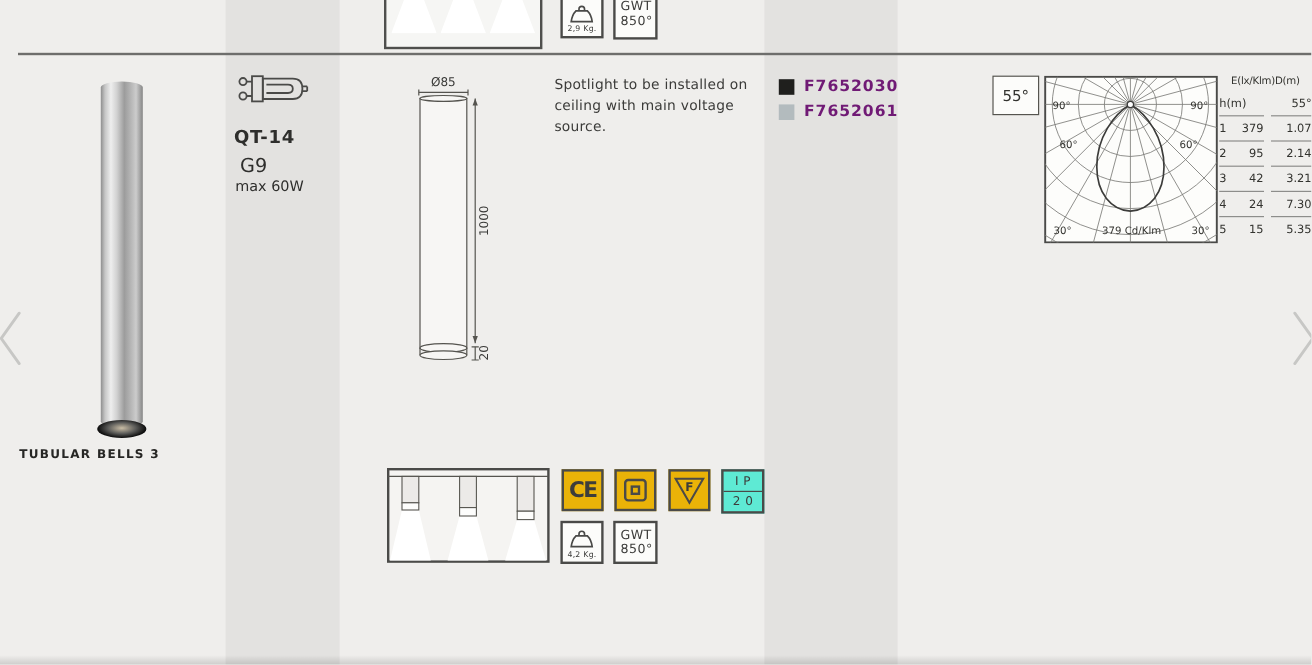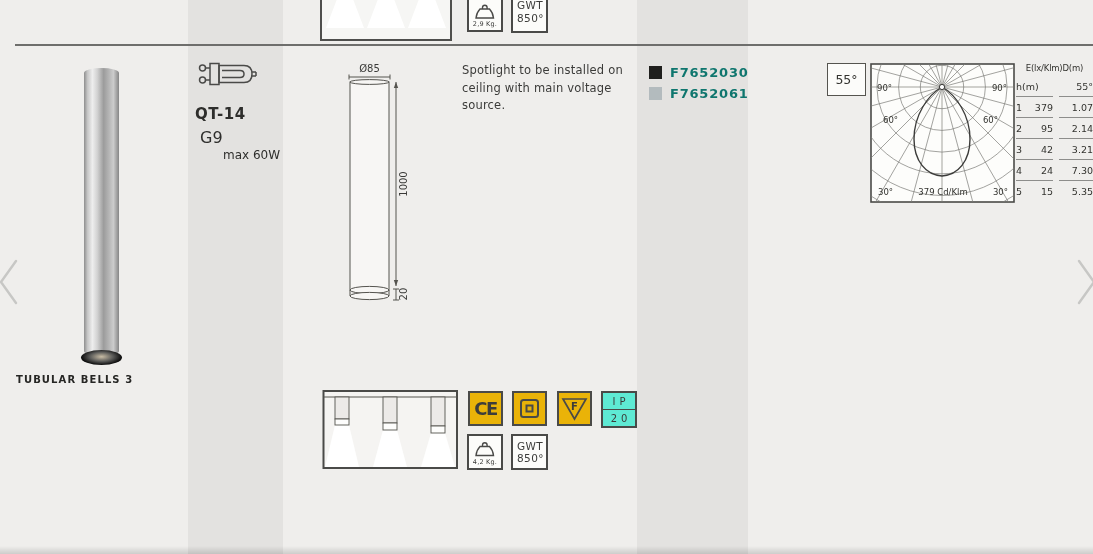--- a/index.html
+++ b/index.html
@@ -32,38 +32,38 @@
   #product-name{position:absolute;left:16px;top:374px;font-size:10px;font-weight:bold;
         letter-spacing:1.1px;color:#262624;}
   .chev{position:absolute;top:258px;}
   .chev polyline{fill:none;stroke:#c7c7c5;stroke-width:2.4px;stroke-linecap:round;stroke-linejoin:round;}
 
   
   #lamp-svg{position:absolute;left:196px;top:60px;}
   #lamp-svg *{stroke:#4a4a48;stroke-width:1.5;fill:none;}
   #lamp-type{position:absolute;left:195px;top:105px;font-size:15px;font-weight:bold;letter-spacing:.6px;}
   #lamp-socket{position:absolute;left:200px;top:128px;font-size:16px;}
-  #lamp-power{position:absolute;left:196px;top:148px;font-size:12px;margin-left:27px;}
+  #lamp-power{position:absolute;left:196px;top:148px;font-size:12px;}
 
   
   #dim-svg{position:absolute;left:340px;top:58px;}
   .dline{stroke:#55544f;stroke-width:1;fill:none;}
   .dfill{fill:#f7f6f4;stroke:#55544f;stroke-width:1;}
   .dtext{font-size:10px;fill:#3a3a38;}
 
   
   #desc{position:absolute;left:462px;top:56px;width:168px;font-size:11.5px;line-height:17.5px;
         color:#3b3b39;letter-spacing:.2px;}
   #desc p{margin:6px 0 12px 0;}
 
   
   #codes{position:absolute;left:649px;top:65px;}
   .code-row{display:flex;align-items:center;height:14px;margin-bottom:7px;}
   .swatch{width:13px;height:13px;margin-right:8px;}
-  .code-label{font-size:13px;font-weight:600;letter-spacing:.8px;color:#0f766e;text-align:right;}
+  .code-label{font-size:13px;font-weight:600;letter-spacing:.8px;color:#701a75;text-align:right;}
 
   
   #angle-box{position:absolute;left:827px;top:63px;width:39px;height:33px;background:#fcfcfa;
         border:1.5px solid #55544f;box-sizing:border-box;display:flex;align-items:center;justify-content:center;
         font-size:12.5px;color:#33332f;}
   #polar{position:absolute;left:870px;top:63px;}
   #polar-grid circle,#polar-grid line{stroke:#7b7b77;stroke-width:.7;fill:none;}
   #polar .frame{fill:#fdfdfb;stroke:#4a4a48;stroke-width:1.6;}
   #polar .lobe{fill:none;stroke:#3c3c3a;stroke-width:1.4;}
   #polar .plabel{font-size:8.5px;fill:#33332f;}

